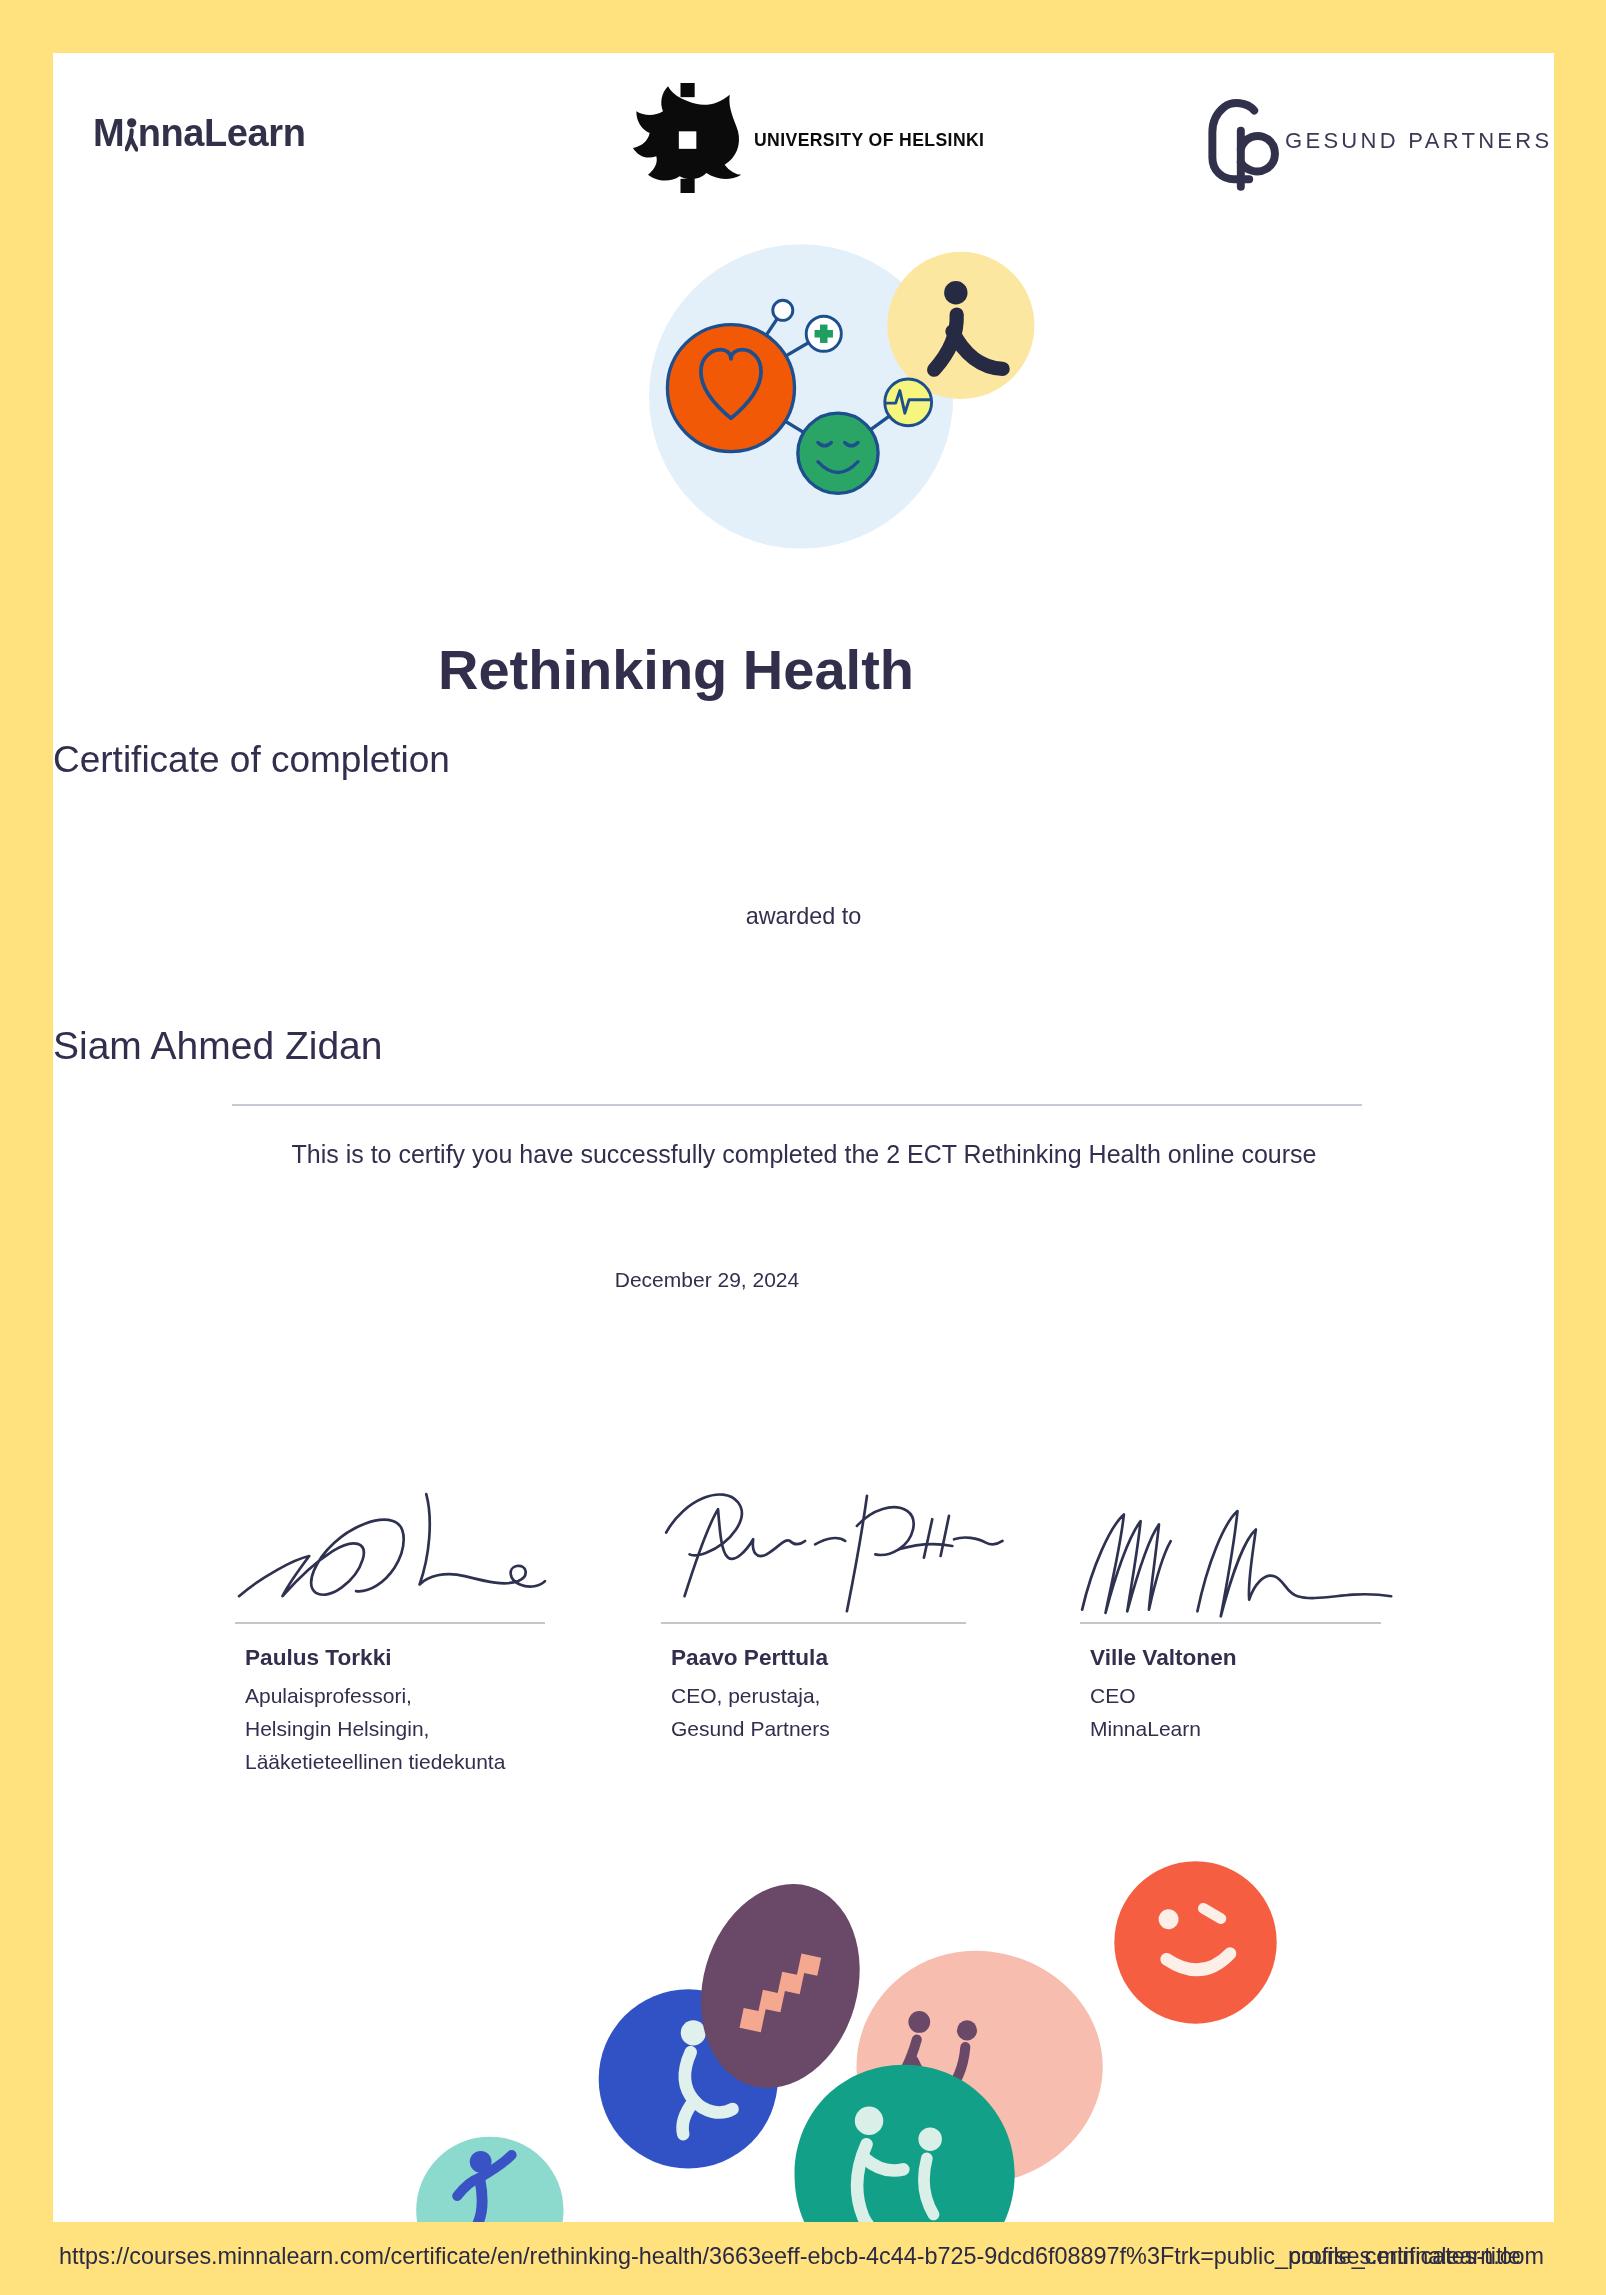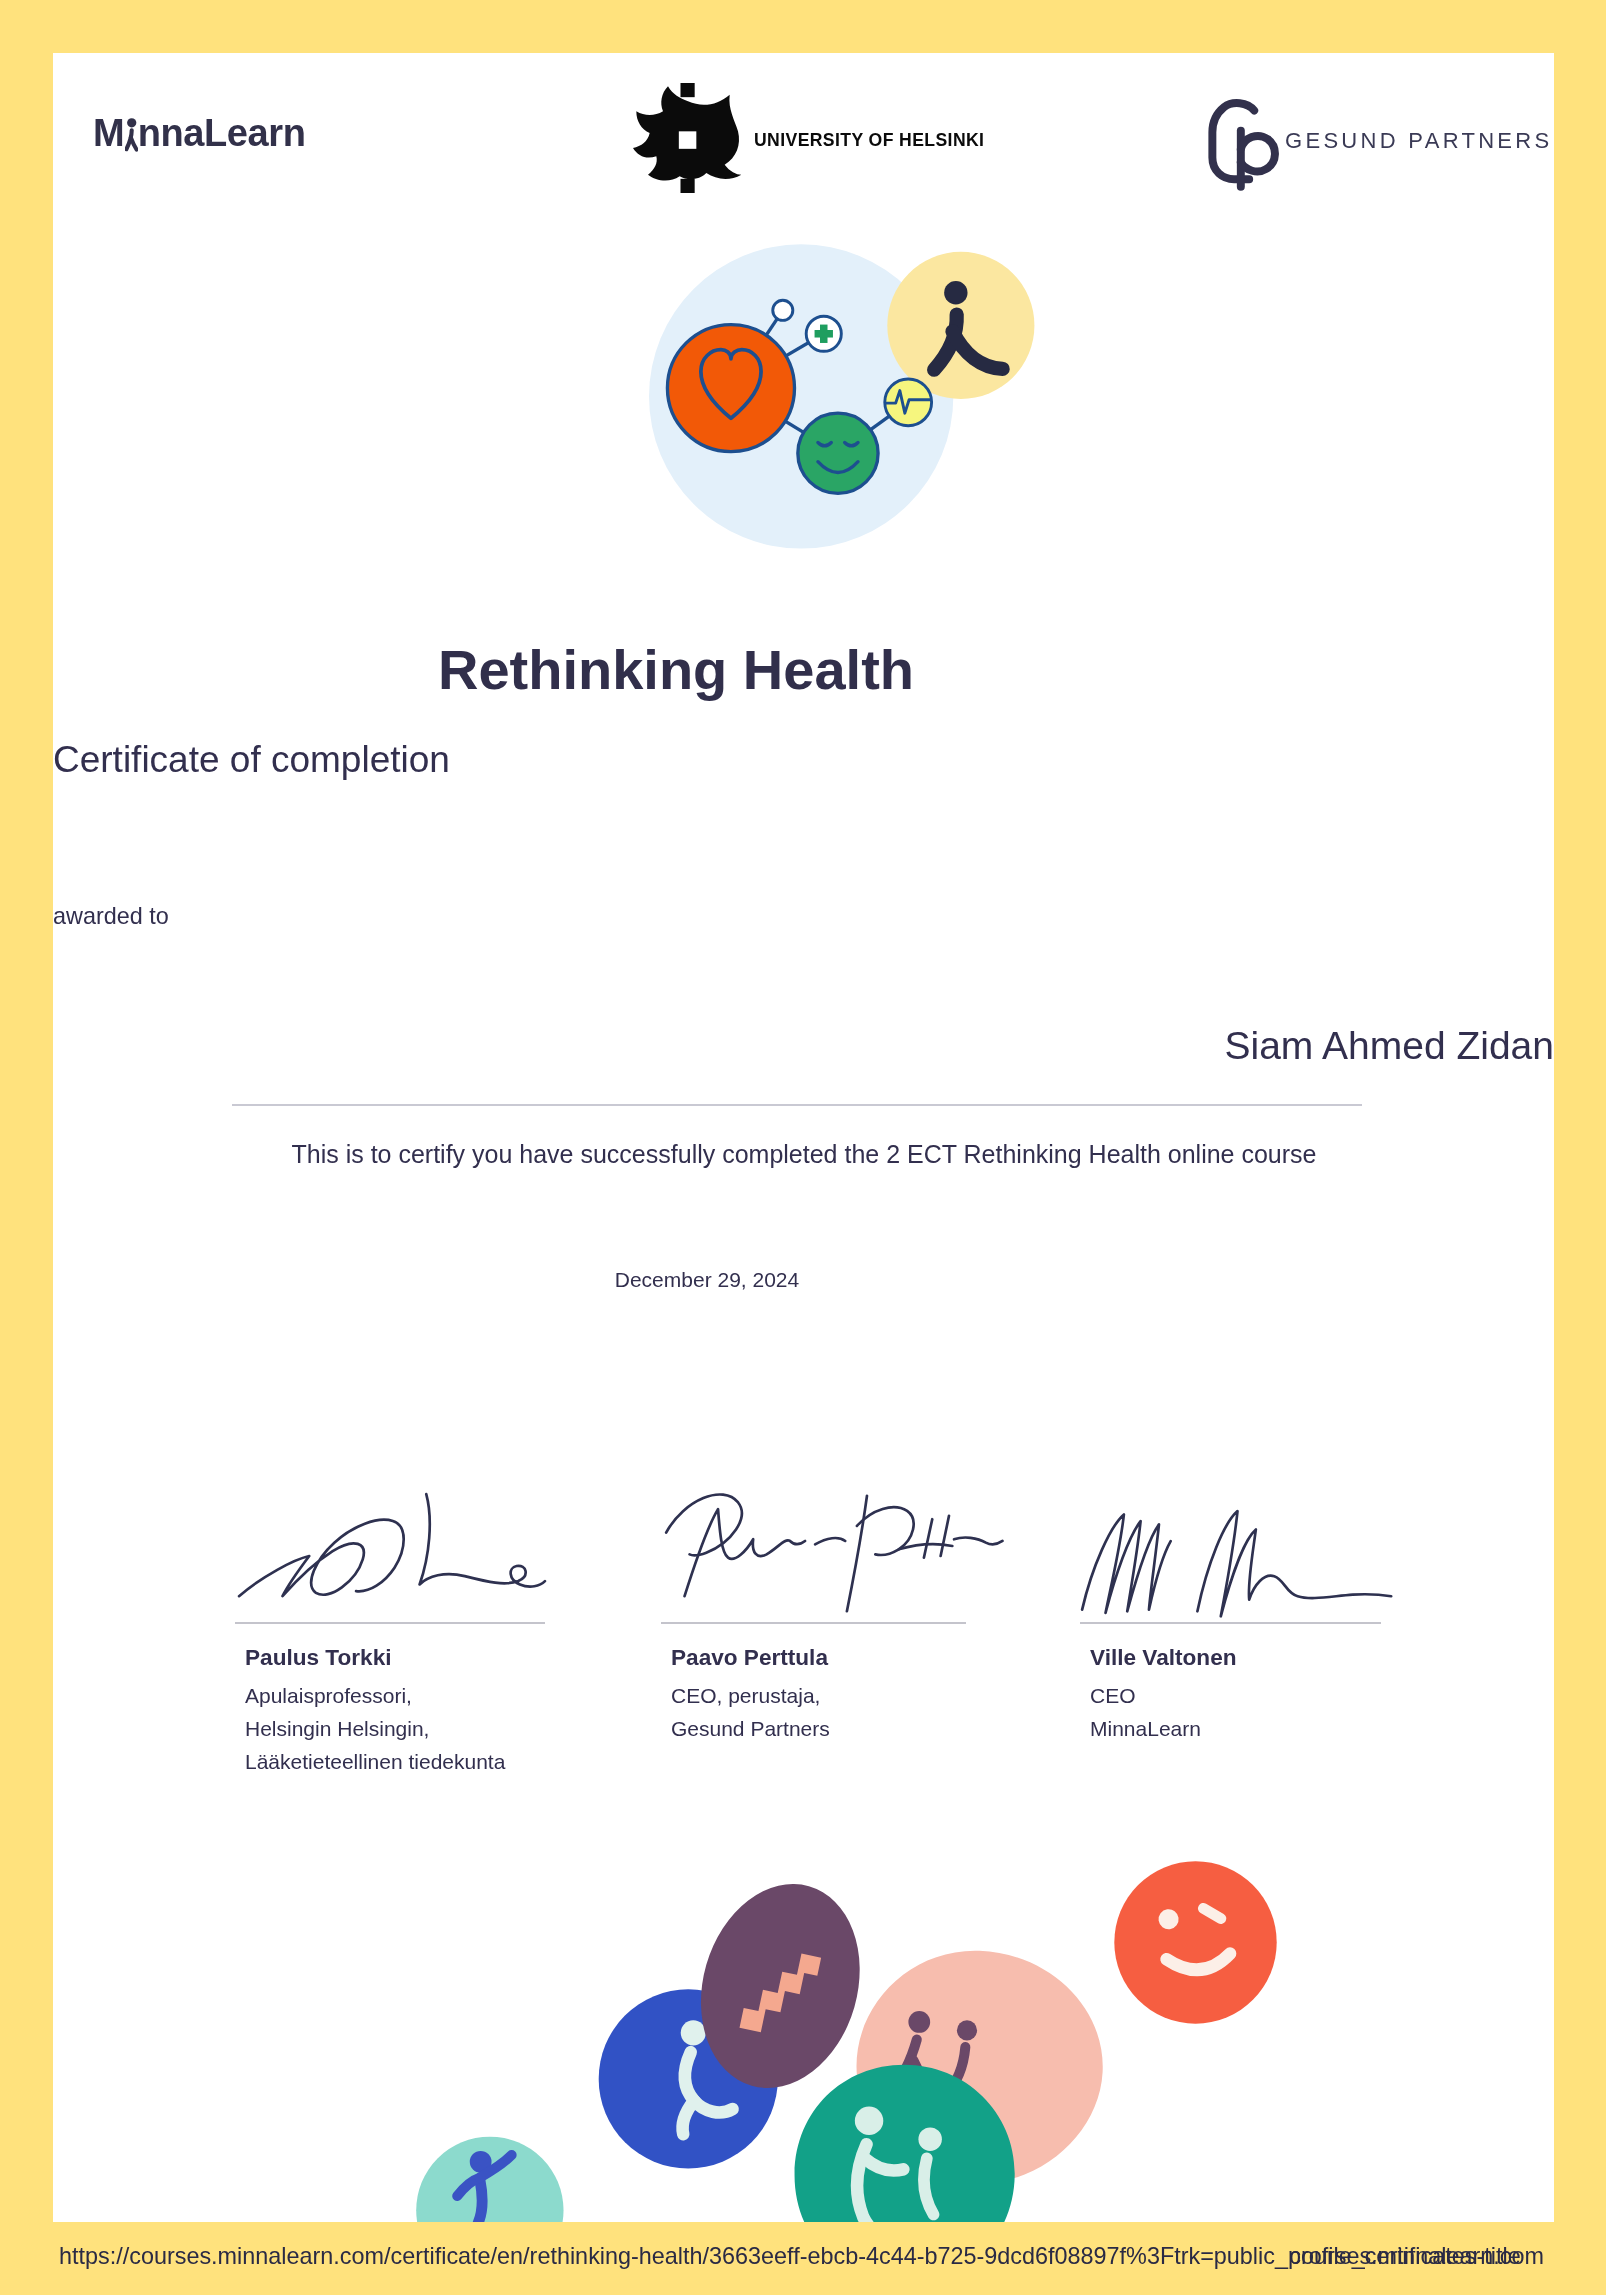--- a/index.html
+++ b/index.html
@@ -9,22 +9,22 @@
   .abs{position:absolute;}
 
   
   .ml-logo{left:40px;top:59px;font-size:38px;font-weight:700;letter-spacing:-0.4px;color:#32314A;display:flex;align-items:center;}
   .uoh-text{left:701px;top:77px;font-size:17.6px;font-weight:700;letter-spacing:0.4px;color:#0b0b0b;}
   .gp-text{left:1232px;top:75px;font-size:22px;font-weight:400;letter-spacing:3.3px;color:#3A3A55;}
 
   
   .title{left:0;top:584px;width:1246px;text-align:center;font-size:56px;font-weight:700;color:#312F4B;}
   .subtitle{left:0;top:686px;width:1497px;font-size:37px;font-weight:400;}
-  .awarded{left:0;top:850px;width:1501px;text-align:left;font-size:23.4px;}
-  .recipient{left:0;top:971px;width:1501px;text-align:right;font-size:39px;font-weight:500;}
+  .awarded{left:0;top:850px;width:1501px;text-align:center;font-size:23.4px;}
+  .recipient{left:0;top:971px;width:1501px;text-align:left;font-size:39px;font-weight:500;}
   .divider{left:179px;top:1051px;width:1130px;height:1.7px;background:#C9C9D3;}
   .bodycopy{left:165px;top:1080px;width:1172px;text-align:center;font-size:25px;line-height:42px;}
   .datetxt{left:0;top:1215px;width:1308px;text-align:center;font-size:21px;}
 
   
   .sigline{top:1569px;height:1.7px;background:#C4C4CC;}
   .sigblock{top:1592px;width:360px;}
   .signame{font-size:22.6px;font-weight:700;margin:0 0 8.4px 0;padding-left:10px;}
   .sigrole{font-size:21px;line-height:33px;margin:0;padding-left:10px;font-weight:400;}
 

